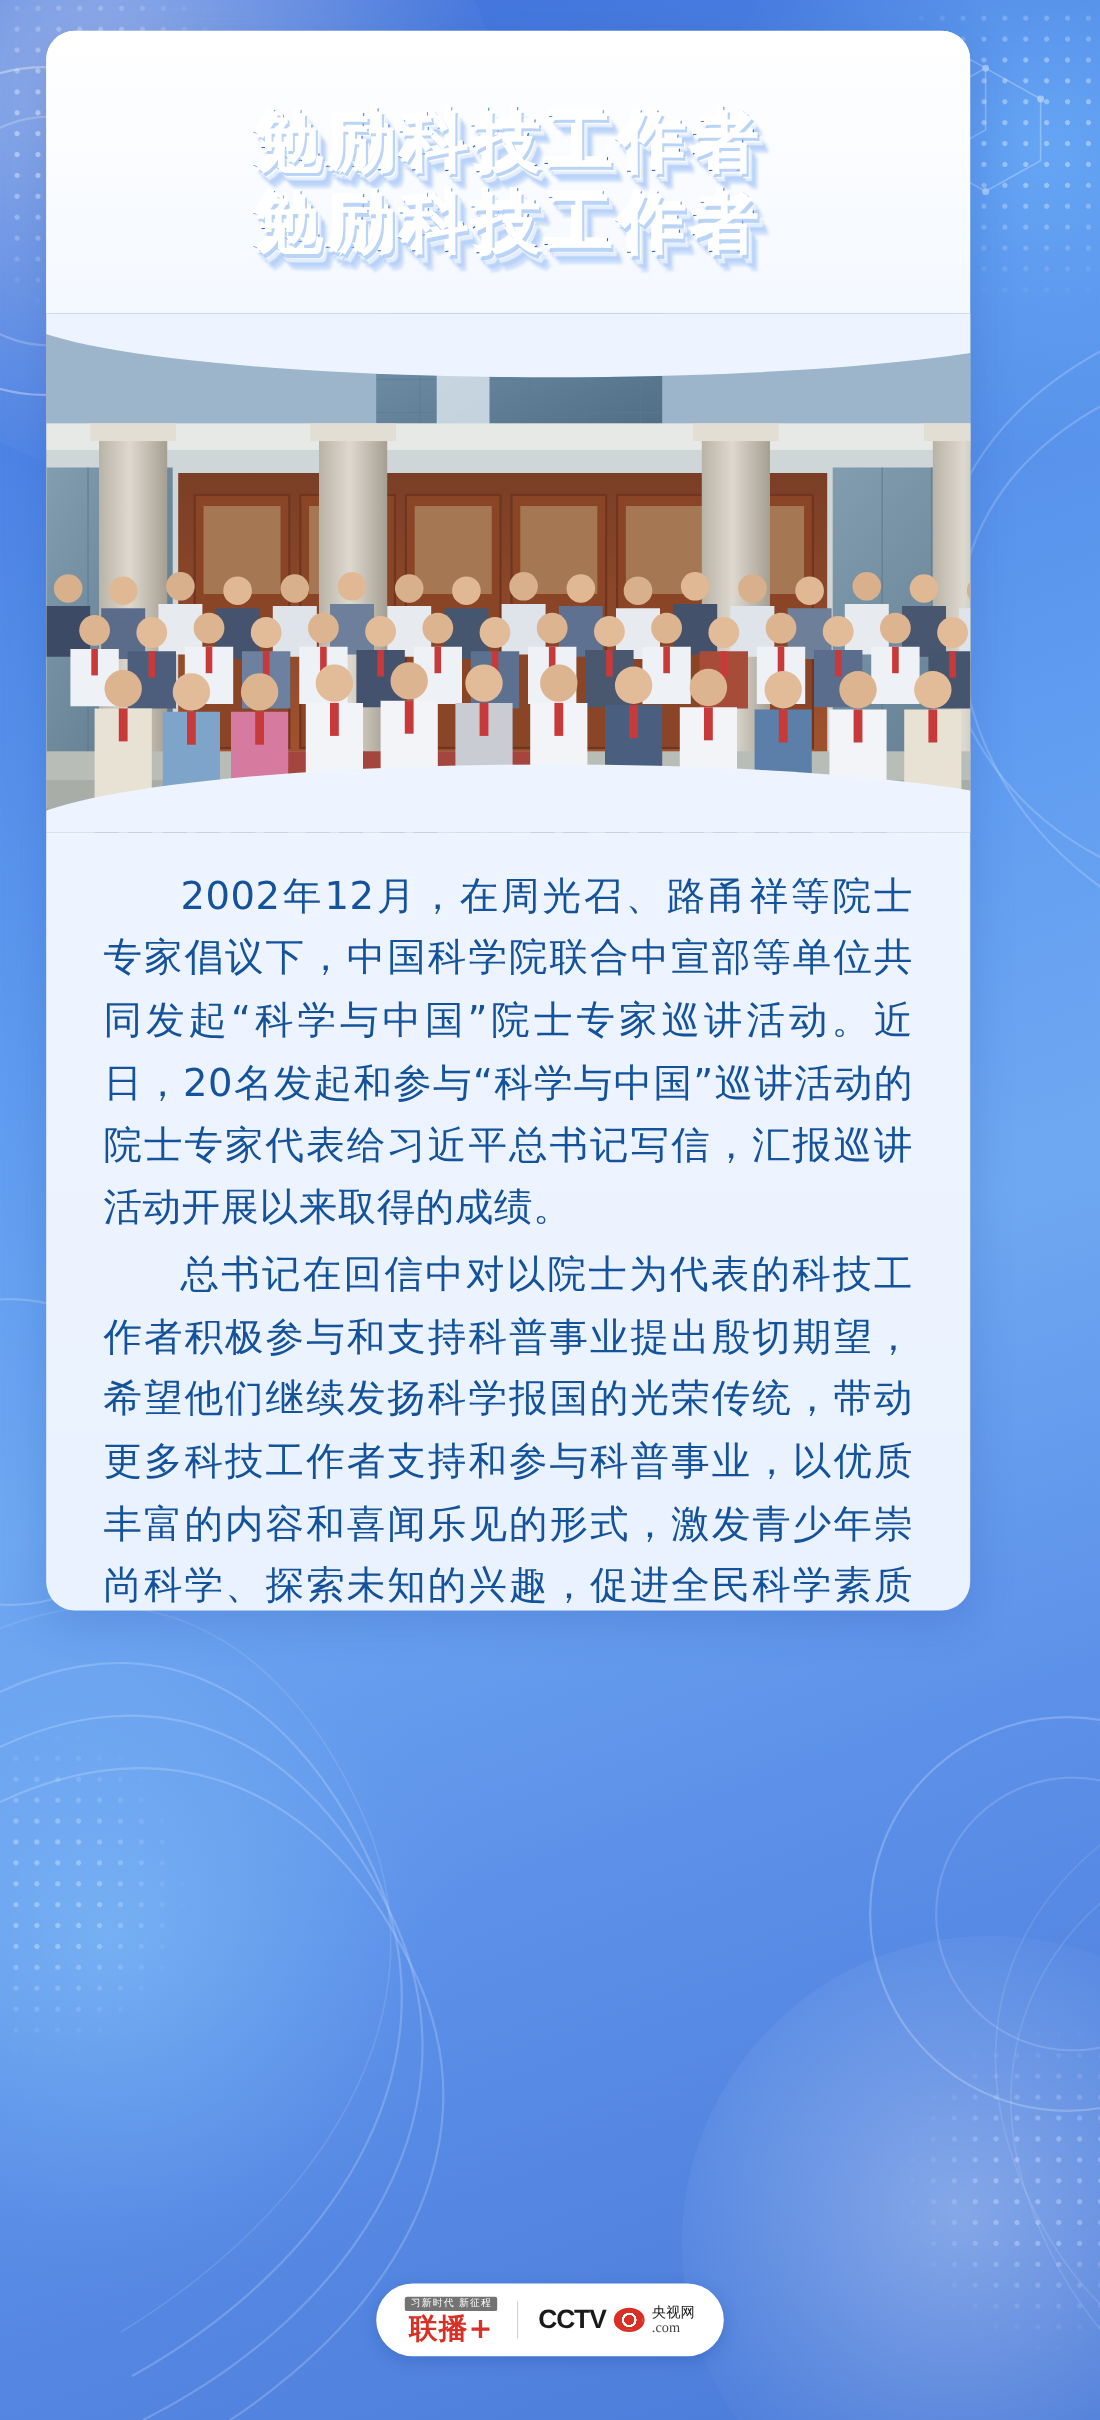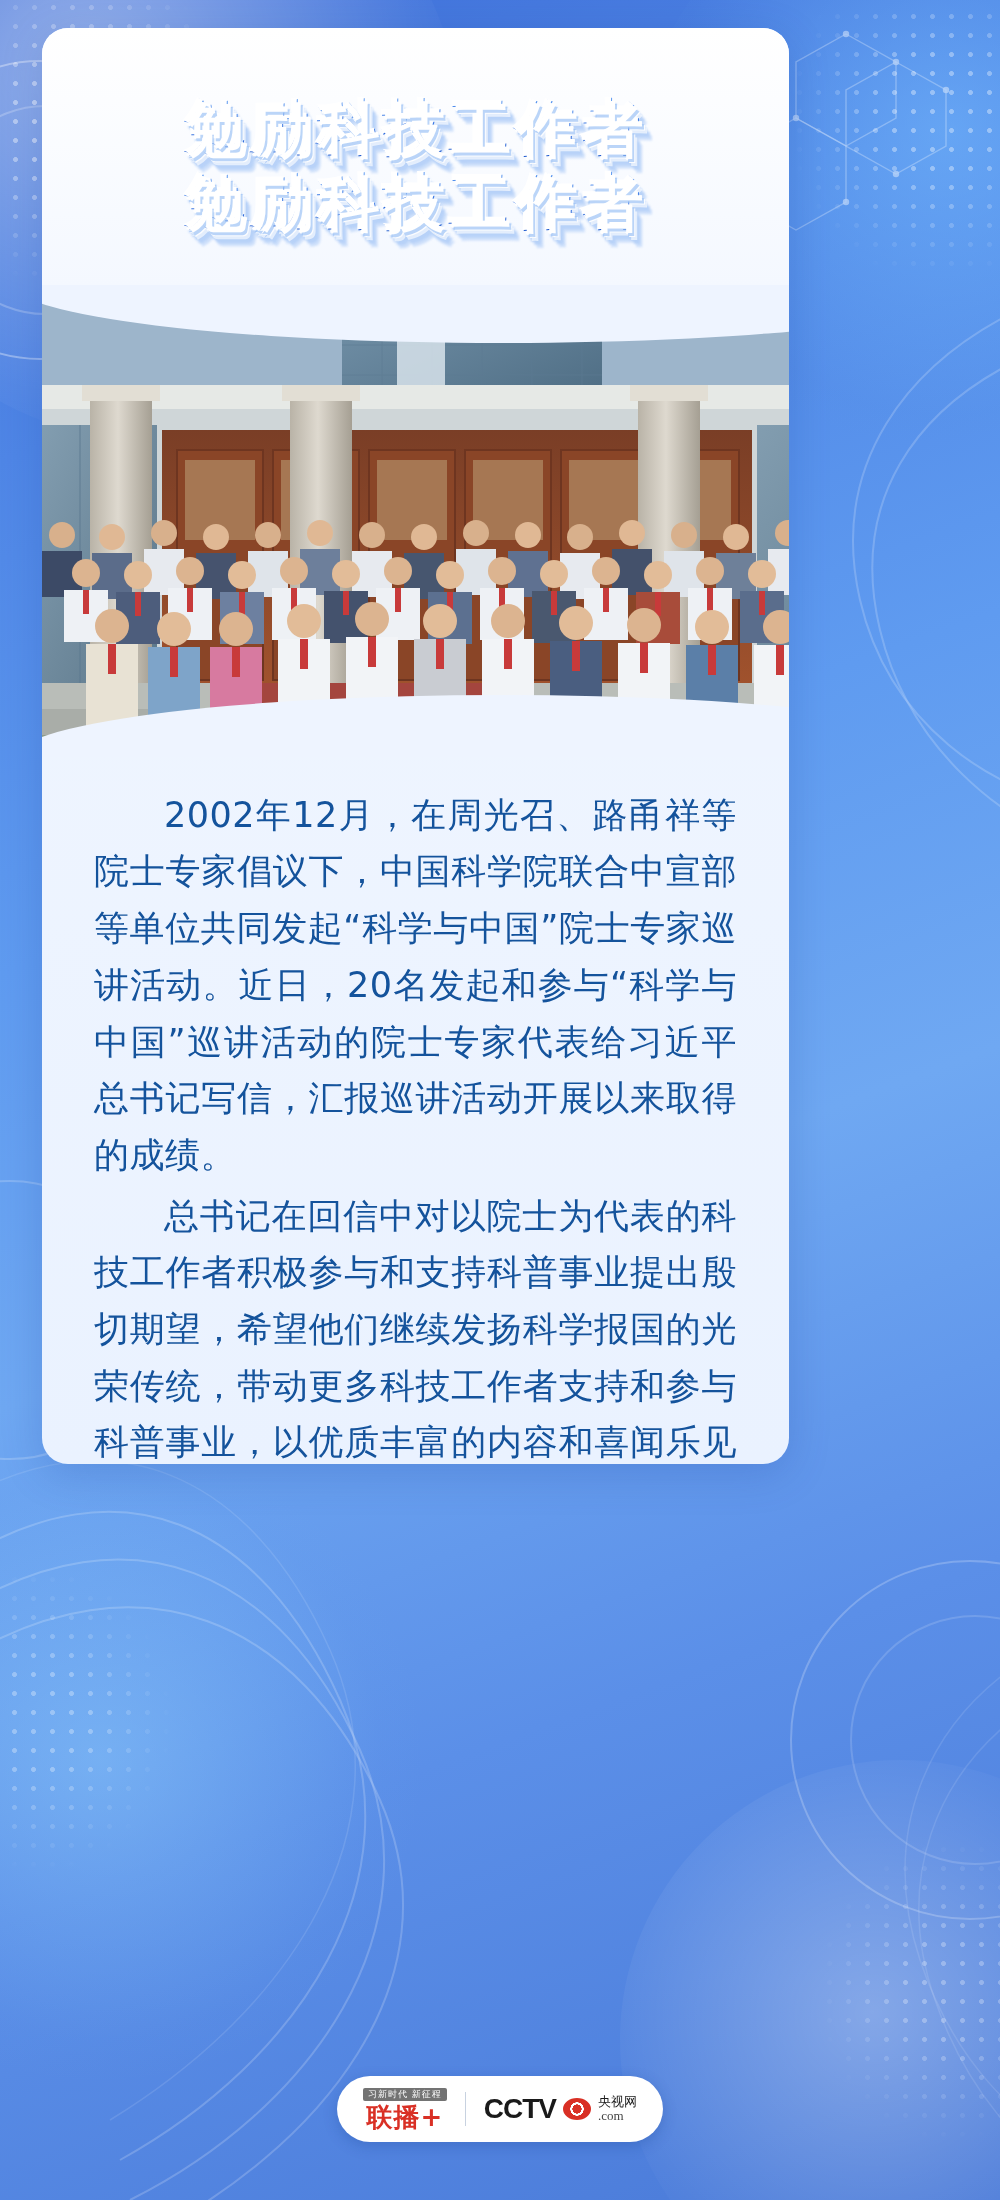--- a/index.html
+++ b/index.html
@@ -67,21 +67,21 @@
   }
 
   .hex-top {
     position: absolute; right: 4px; top: 14px; width: 300px; height: 250px;
     opacity: .55;
   }
 
   
   .card {
     position: absolute;
-    left: 42px; top: 28px; width: 747px; height: 1436px;
+    left: 42px; top: 28px; width: 840px; height: 1436px;
     background: linear-gradient(180deg, #f2f7ff 0%, #eaf2ff 100%);
     border-radius: 26px;
     box-shadow: 0 10px 40px rgba(30,70,160,0.22);
     overflow: hidden;
   }
 
   
   .title-block {
     position: relative;
     padding: 62px 0 46px 0;
@@ -163,21 +163,21 @@
     letter-spacing: 1px; border-radius: 2px; margin-bottom: 3px;
     font-family: "DejaVu Sans", sans-serif;
   }
   .logo-lianbo .main {
     font-size: 26px; font-weight: 700; color: #d93025; letter-spacing: 1px;
     font-family: "DejaVu Sans", sans-serif;
   }
   .logo-divider { width: 1px; height: 34px; background: #c8d2e0; }
   .logo-cctv { display: flex; align-items: center; gap: 7px; }
   .logo-cctv .cc {
-    font-size: 28px; font-weight: 700; color: #1a1a1a; letter-spacing: -1px;
+    font-size: 24px; font-weight: 700; color: #1a1a1a; letter-spacing: -1px;
     font-family: "Liberation Sans", sans-serif;
   }
   .cctv-eye {
     width: 28px; height: 22px; border-radius: 50%;
     background: radial-gradient(circle at 50% 50%, #d93025 0 30%, #ffffff 31% 44%, #d93025 45% 100%);
     border: 2px solid #d93025;
     display: inline-block;
   }
   .logo-cctv-cn { display: flex; flex-direction: column; line-height: 1.05; }
   .logo-cctv-cn .cn { font-size: 13px; color: #1a1a1a; font-family: Liberation Sans, sans-serif; }

